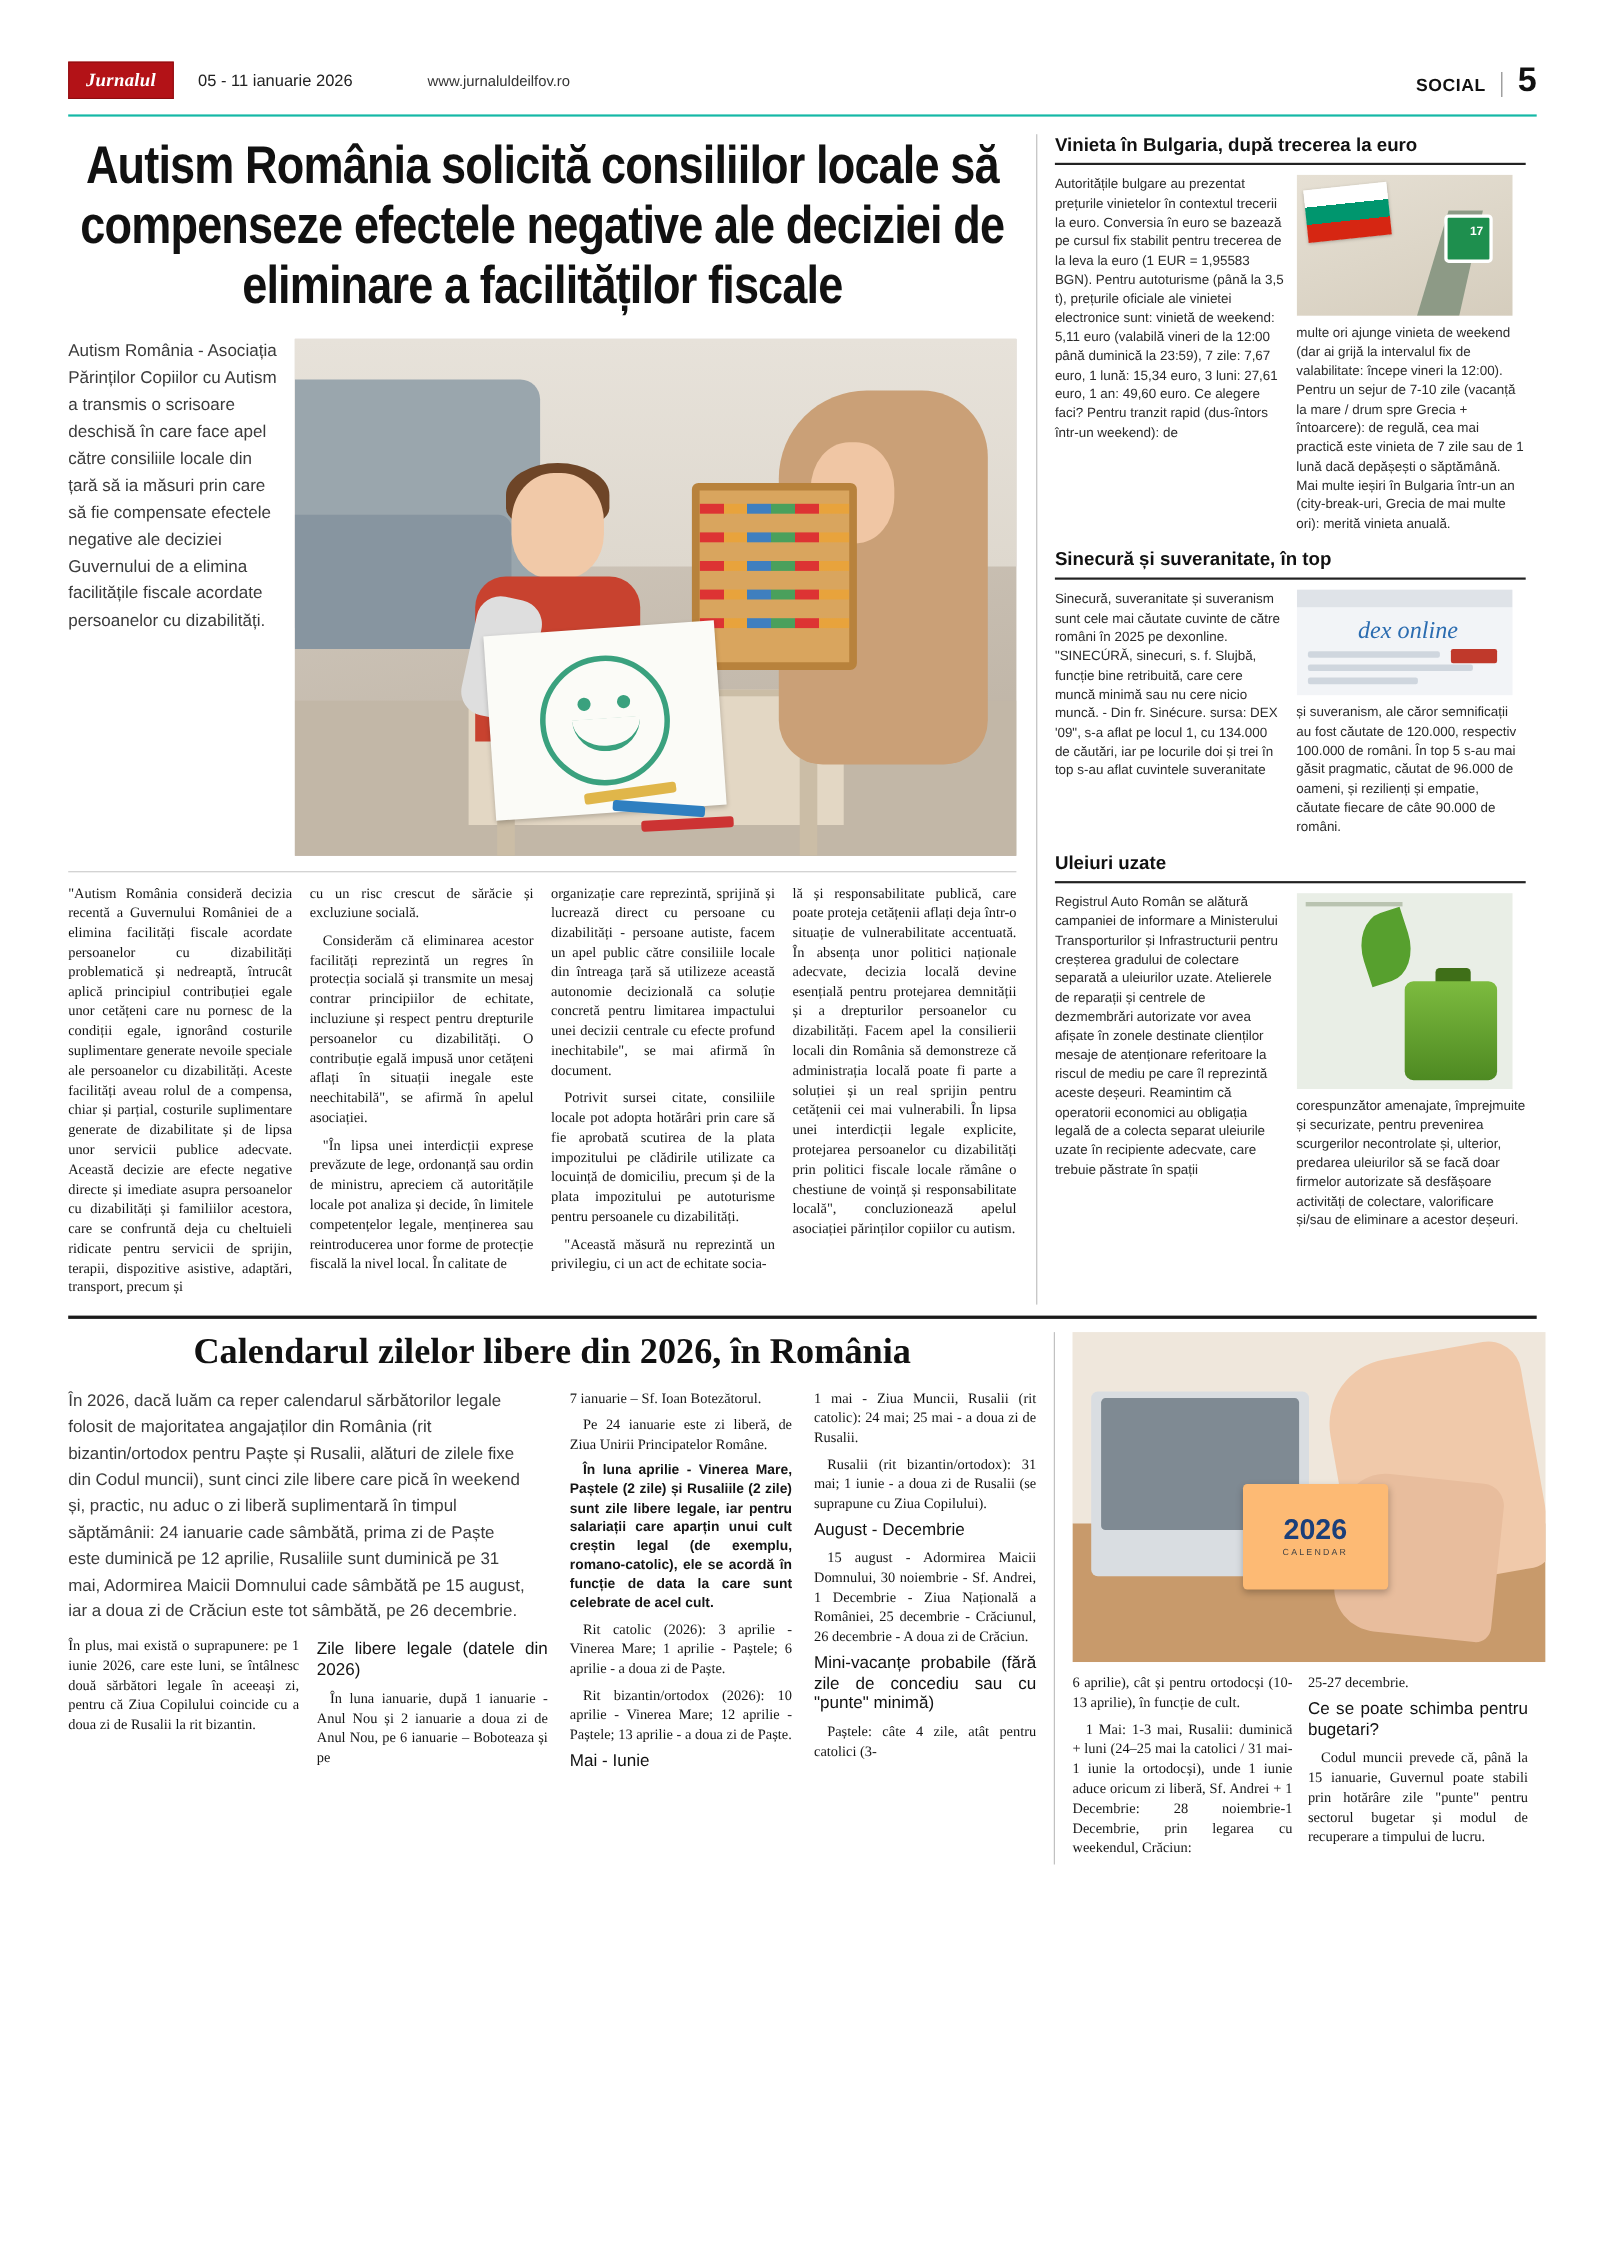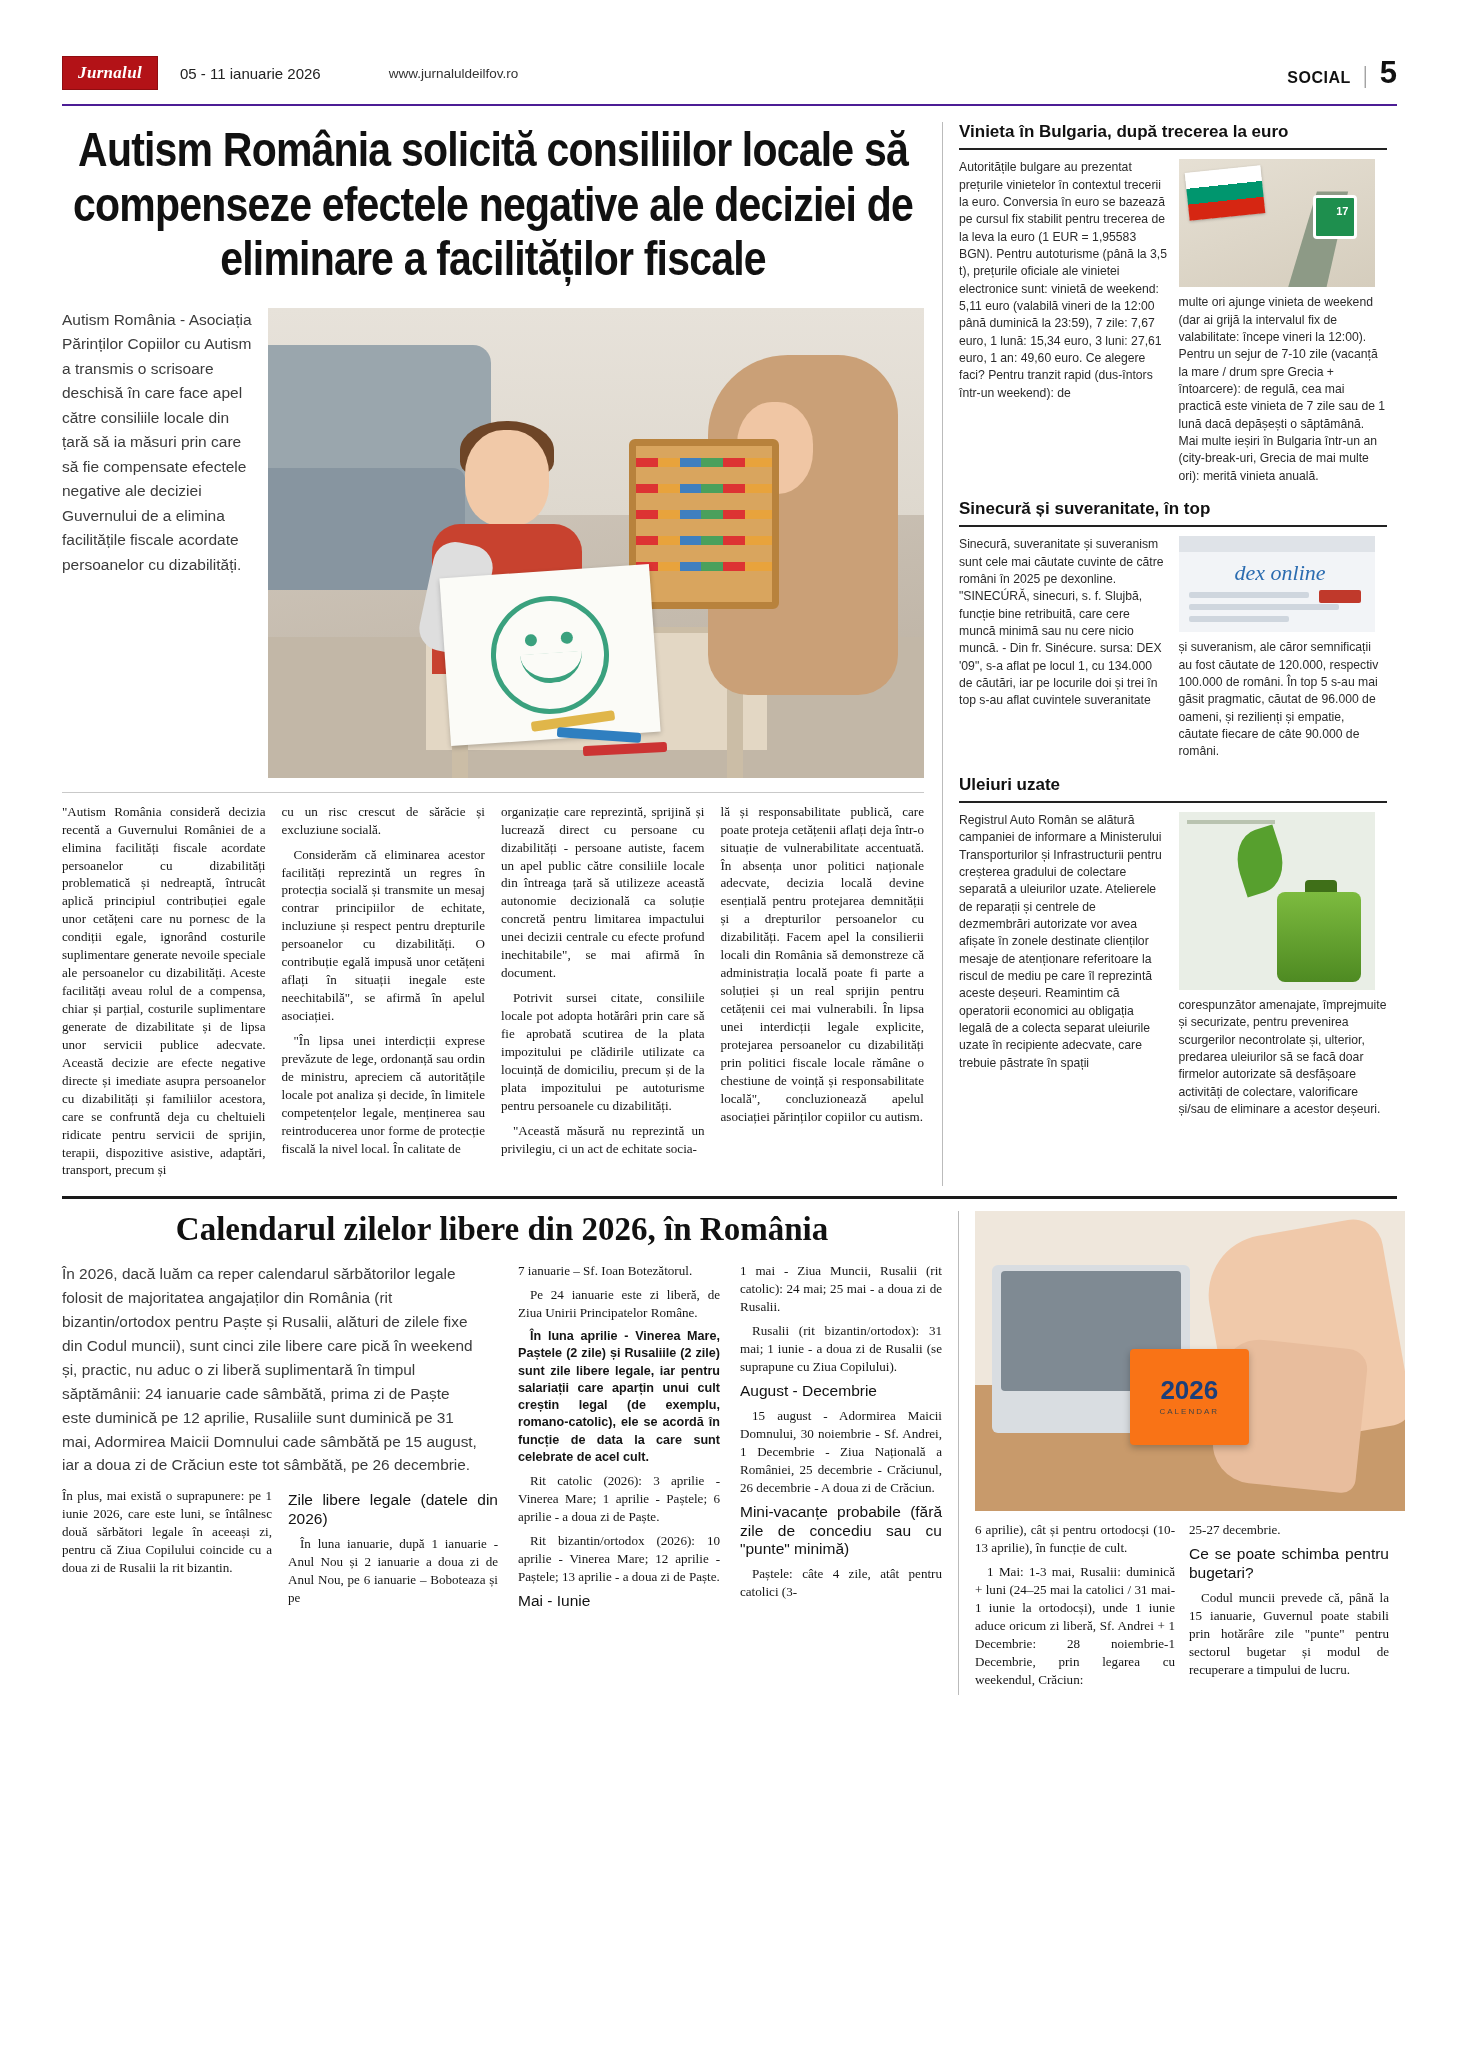--- a/index.html
+++ b/index.html
@@ -16,21 +16,21 @@
     position: absolute;
     left: 0; top: 0;
     width: 1459px; height: 2048px;
     padding: 52px 62px 30px 62px;
   }
 
   
   .masthead {
     display: flex;
     align-items: center;
-    border-bottom: 2px solid #4c1d95;
+    border-bottom: 2px solid #14b8a6;
     padding-bottom: 10px;
     height: 54px;
   }
   .logo-box {
     width: 96px; height: 34px;
     background: #b31217;
     color: #fff;
     display: flex; align-items: center; justify-content: center;
     font-family: "Liberation Serif", serif;
     font-style: italic;
@@ -352,22 +352,22 @@
   .cal-img {
     width: 430px; height: 300px;
     background: #efe7dc;
     position: relative; overflow: hidden;
     margin-bottom: 10px;
   }
   .cal-img .desk { position: absolute; left: 0; bottom: 0; width: 100%; height: 42%; background: #c89a6b; }
   .cal-img .laptop { position: absolute; left: 4%; top: 18%; width: 46%; height: 56%; background: #d9dde1; border-radius: 6px; }
   .cal-img .screen { position: absolute; left: 6%; top: 20%; width: 42%; height: 40%; background: #7f8a93; border-radius: 4px; }
   .cal-img .cal {
-    position: absolute; left: 36%; top: 46%; width: 119px; height: 96px;
-    background: #f97316; border-radius: 4px; box-shadow: 0 3px 7px rgba(0,0,0,.25);
+    position: absolute; left: 36%; top: 46%; width: 132px; height: 96px;
+    background: #fdba74; border-radius: 4px; box-shadow: 0 3px 7px rgba(0,0,0,.25);
   }
   .cal-img .cal .yr {
     position: absolute; left: 0; right: 0; top: 26px; text-align: center;
     font-family: "Liberation Sans", sans-serif; font-weight: bold; font-size: 26px; color: #1b3f7a;
   }
   .cal-img .cal .lbl {
     position: absolute; left: 0; right: 0; top: 58px; text-align: center;
     font-family: "Liberation Sans", sans-serif; font-size: 8px; letter-spacing: 2px; color: #444;
   }
   .cal-img .cal .spiral { position: absolute; left: 0; right: 0; top: -6px; height: 10px; }

